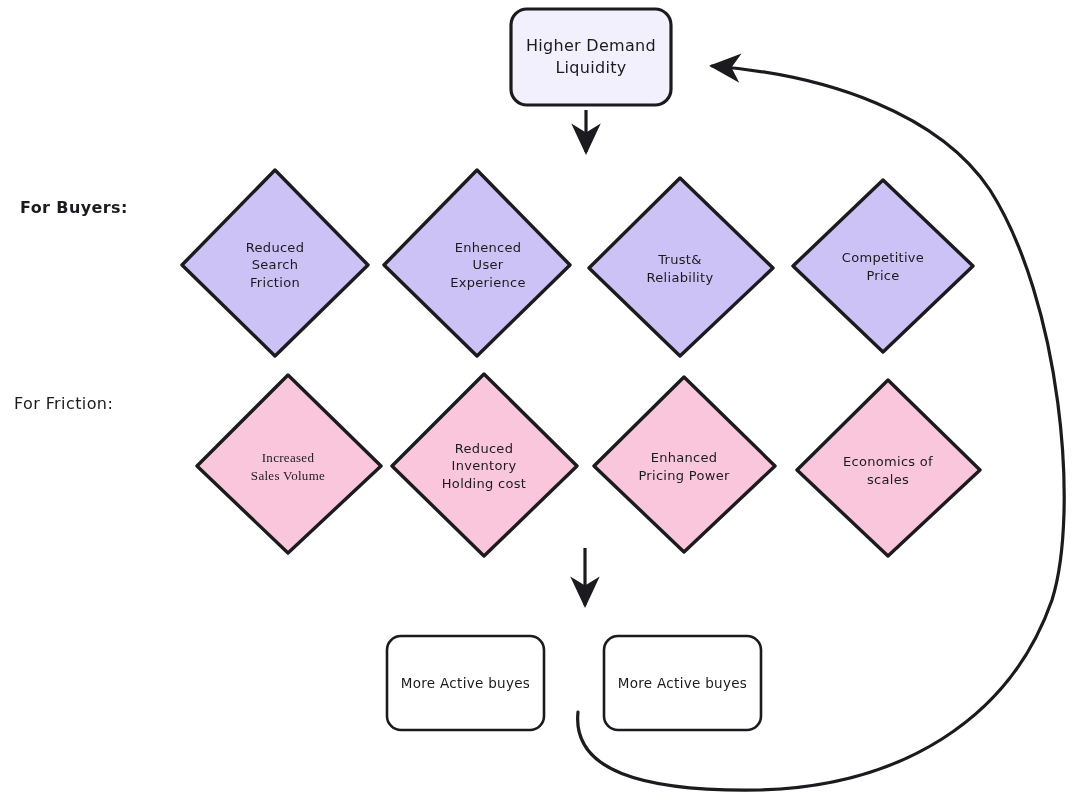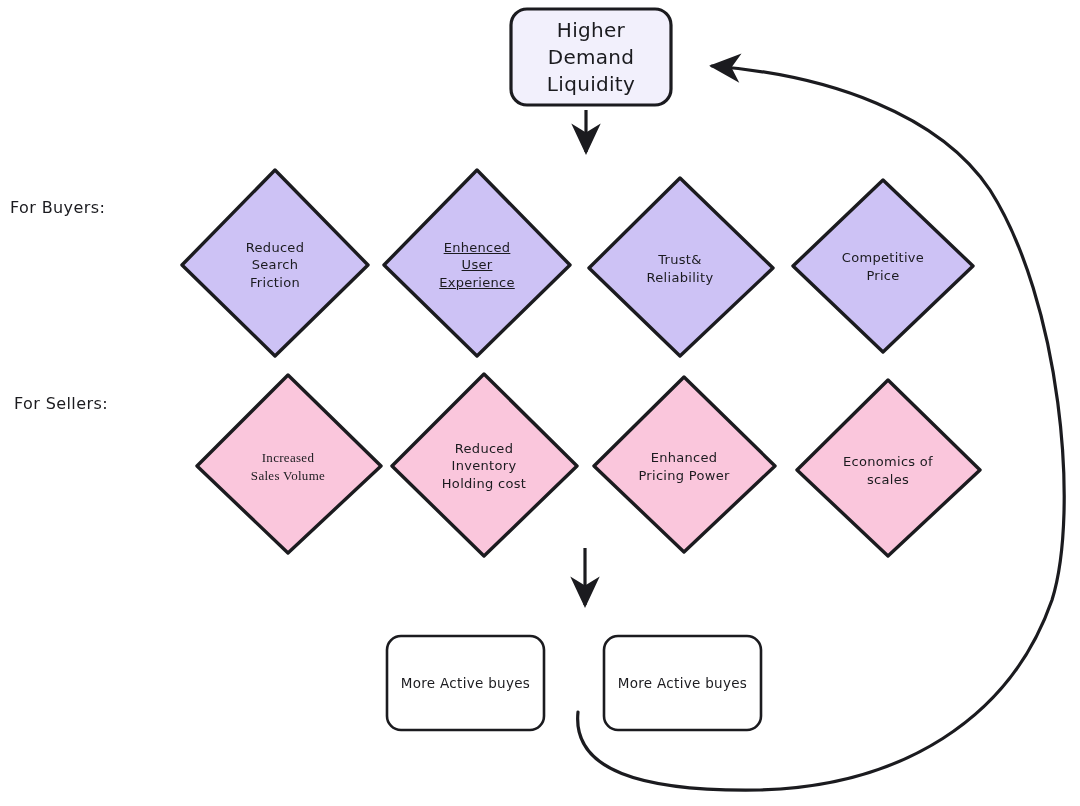--- a/index.html
+++ b/index.html
@@ -36,21 +36,21 @@
     white-space: pre-line;
     pointer-events: none;
   }
   .rowlabel {
     position: absolute;
     color: #1b1b1f;
     font-size: 16px;
     letter-spacing: 0.4px;
     white-space: nowrap;
   }
-  .t-top    { font-size: 20px; letter-spacing: 0.3px; }
+  .t-top    { font-size: 16px; letter-spacing: 0.3px; }
   .t-diamond{ font-size: 13px; letter-spacing: 0.3px; }
   .t-box    { font-size: 13.5px; letter-spacing: 0.3px; text-align: center; }
 </style>
 </head>
 <body>
 
 <div id="canvas">
 
   <svg class="svg-layer" viewBox="0 0 1080 806">
     <defs>
@@ -75,30 +75,30 @@
     <rect x="604" y="636" width="157" height="94" rx="14" ry="14" fill="#ffffff" stroke="#1b1b1f" stroke-width="2.6" stroke-linejoin="round"></rect>
 
     <path d="M586,110 L586,152" fill="none" stroke="#1b1b1f" stroke-width="3.2" marker-end="url(#ah)"></path>
 
     <path d="M585,548 L585,605" fill="none" stroke="#1b1b1f" stroke-width="3.2" marker-end="url(#ah)"></path>
 
     <path d="M578,712 C572,770 640,792 760,790 C900,786 1010,720 1052,600
              C1080,510 1060,300 990,190 C940,115 830,75 712,66" fill="none" stroke="#1b1b1f" stroke-width="3.2" stroke-linecap="round" marker-end="url(#ah)"></path>
   </svg>
 
-  <div class="rowlabel" style="left:10px; top:198px;">For Buyers:</div>
-  <div class="rowlabel" style="left:14px; top:394px;">For Sellers:</div>
+  <div class="rowlabel" style="left:20px; top:198px;font-weight:bold;">For Buyers:</div>
+  <div class="rowlabel" style="left:14px; top:394px;">For Friction:</div>
 
   <div class="node-text t-top" style="left:511px; top:9px; width:160px; height:96px;">Higher Demand
 Liquidity</div>
 
   <div class="node-text t-diamond" style="left:205px; top:222px; width:140px; height:86px;">Reduced
 Search
 Friction</div>
-  <div class="node-text t-diamond" style="left:407px; top:222px; width:140px; height:86px;text-decoration:underline;">Enhenced
+  <div class="node-text t-diamond" style="left:418px; top:222px; width:140px; height:86px;">Enhenced
 User
 Experience</div>
   <div class="node-text t-diamond" style="left:610px; top:235px; width:140px; height:68px;">Trust&amp;
 Reliability</div>
   <div class="node-text t-diamond" style="left:813px; top:233px; width:140px; height:68px;">Competitive
 Price</div>
 
   <div class="node-text t-diamond" style="left:213px; top:433px; width:150px; height:68px;font-family:Liberation Serif, serif;">Increased
 Sales Volume</div>
   <div class="node-text t-diamond" style="left:409px; top:423px; width:150px; height:86px;">Reduced

